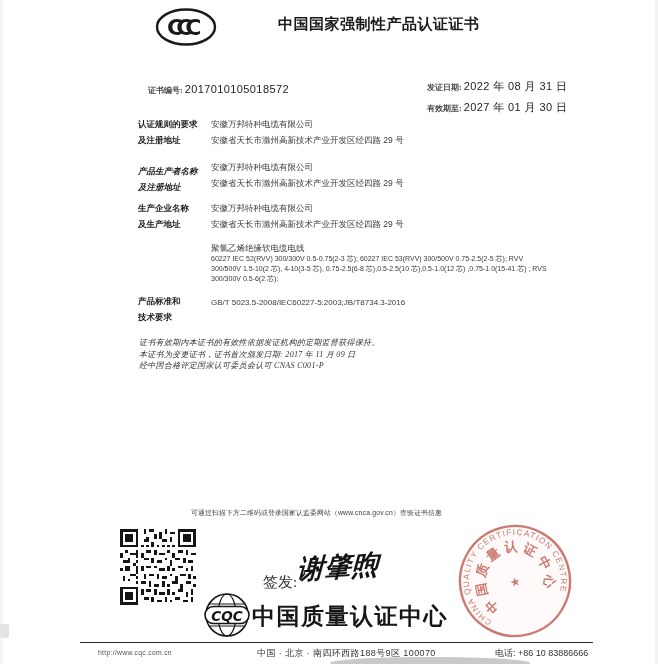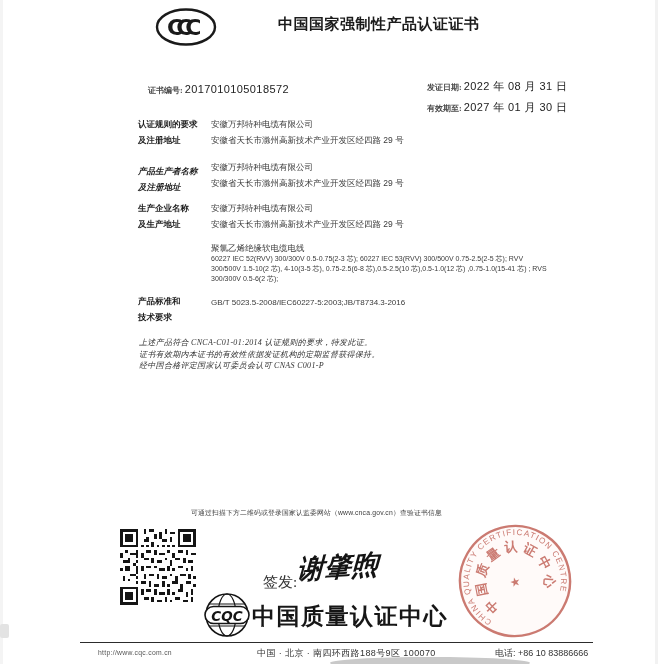--- a/index.html
+++ b/index.html
@@ -103,22 +103,22 @@
     <div class="models">60227 IEC 52(RVV) 300/300V 0.5-0.75(2-3 芯); 60227 IEC 53(RVV) 300/500V 0.75-2.5(2-5 芯); RVV 300/500V 1.5-10(2 芯), 4-10(3-5 芯), 0.75-2.5(6-8 芯),0.5-2.5(10 芯),0.5-1.0(12 芯) ,0.75-1.0(15-41 芯) ; RVS 300/300V 0.5-6(2 芯);</div>
   </div>
 
   <div class="abs flabel" style="top:294px;">
     <div>产品标准和</div>
     <div>技术要求</div>
   </div>
   <div class="abs fval stdval" style="top:295px;">GB/T 5023.5-2008/IEC60227-5:2003;JB/T8734.3-2016</div>
 
   <div class="abs notes">
-    <div>上述产品符合 CNCA-C01-01:2014 认证规则的要求，特发此证。</div>
     <div>证书有效期内本证书的有效性依据发证机构的定期监督获得保持。</div>
+    <div>本证书为变更证书，证书首次颁发日期: 2017 年 11 月 09 日</div>
     <div>经中国合格评定国家认可委员会认可 CNAS C001-P</div>
   </div>
 
   <div class="abs hint">可通过扫描下方二维码或登录国家认监委网站（www.cnca.gov.cn）查验证书信息</div>
   <div class="abs qr">
     <svg width="76" height="76" viewBox="0 0 29 29" shape-rendering="crispEdges">
       <rect width="29" height="29" fill="#fff"></rect>
       <g fill="#151515">
         <path fill-rule="evenodd" d="M0 0h7v7H0zM1 1v5h5V1z"></path>
           <rect x="2" y="2" width="3" height="3"></rect>

